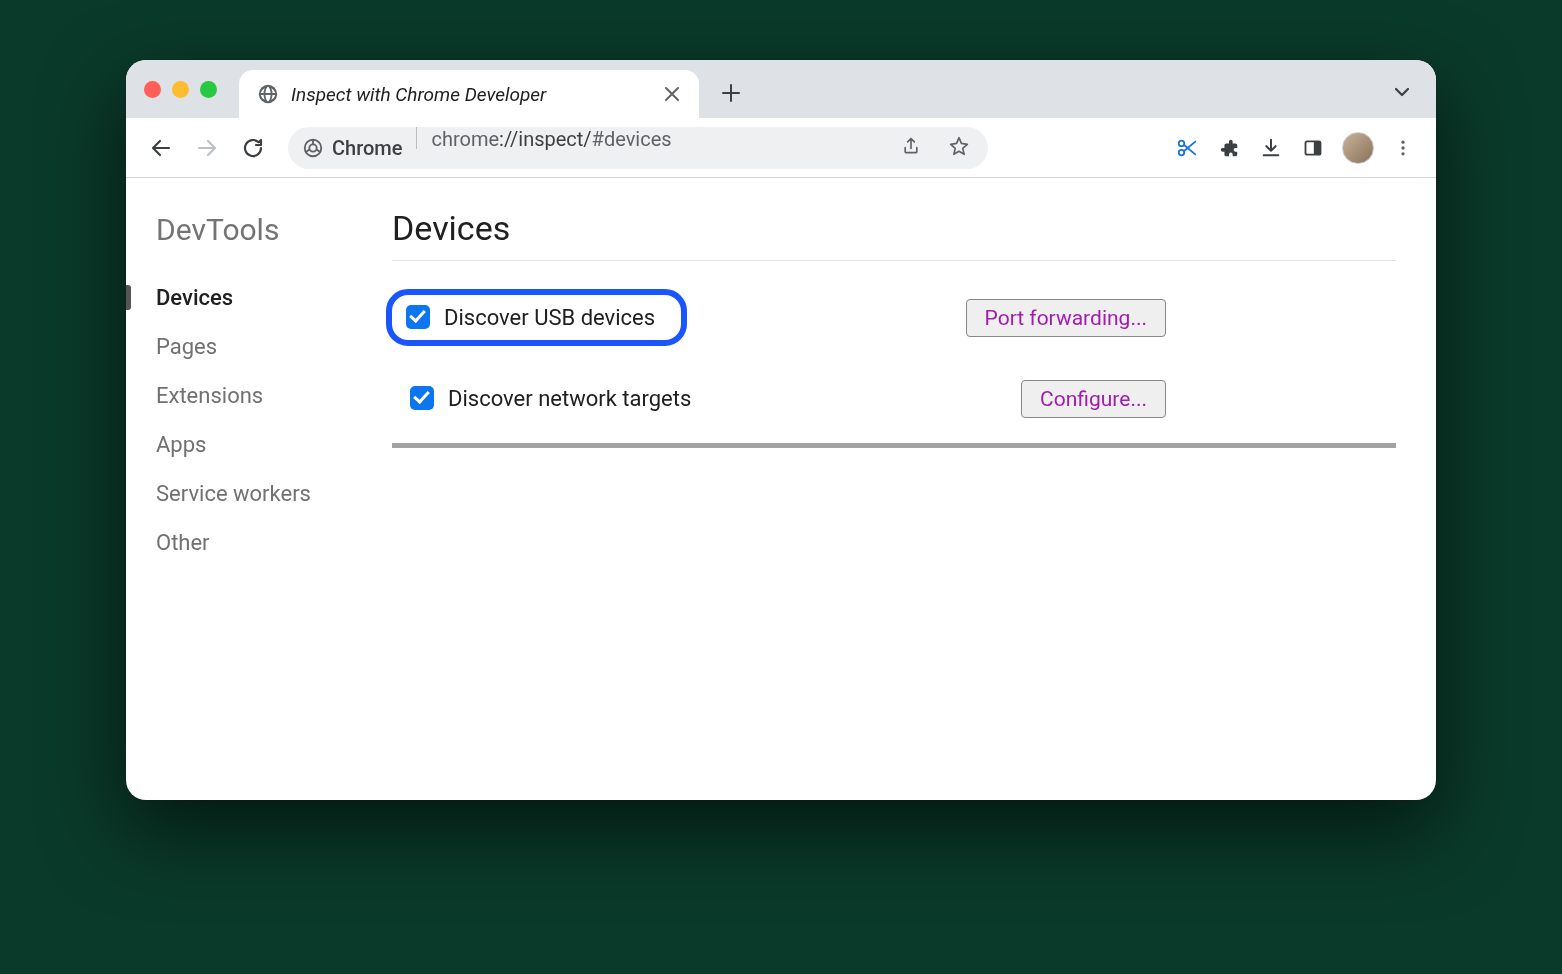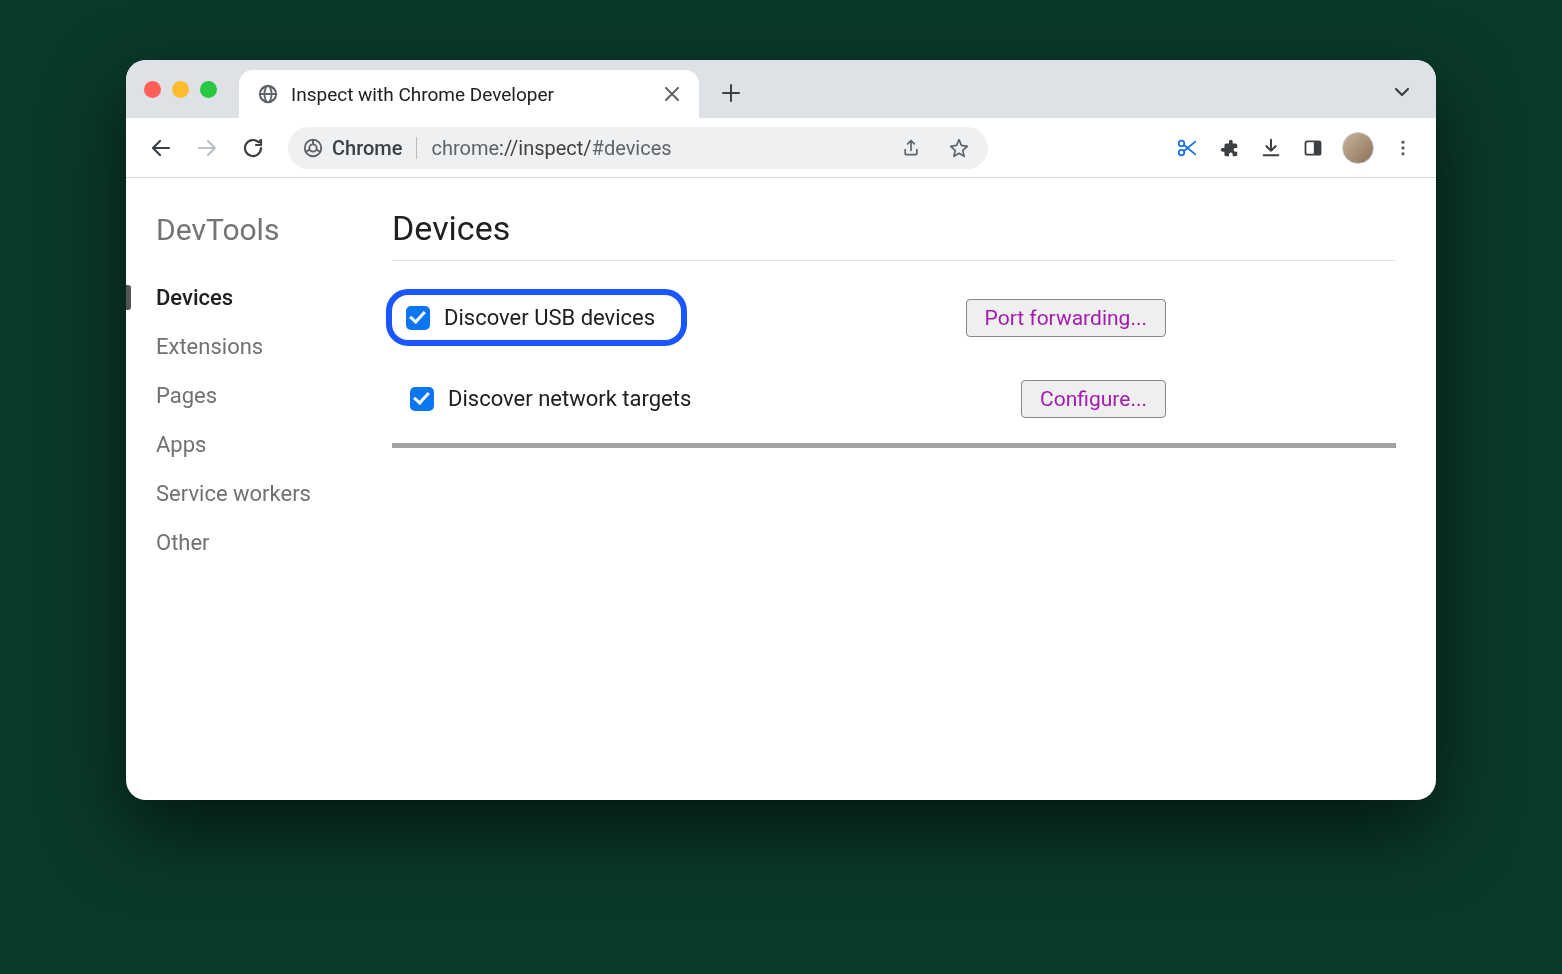--- a/index.html
+++ b/index.html
@@ -58,20 +58,21 @@
   .tab .globe {
     width: 22px; height: 22px; fill:#5f6368;
   }
   .tab-title {
     font-size: 19px;
     color:#202124;
     white-space: nowrap;
     overflow: hidden;
     text-overflow: clip;
     flex: 1;
+    font-style: italic;
   }
   .tab-close {
     width: 22px; height: 22px; display:flex;align-items:center;justify-content:center;
     color:#5f6368; font-size:18px;
   }
   .newtab {
     width: 28px; height:28px;
     display:flex;align-items:center;justify-content:center;
     margin-left: 18px; margin-top:8px;
     color:#3c4043;
@@ -95,21 +96,21 @@
     display:flex;align-items:center;justify-content:center;
     color:#5f6368;
   }
   .navbtn.disabled { color:#bdc1c6; }
   .omnibox {
     flex:1;
     max-width: 700px;
     height:42px;
     background:#eef0f1;
     border-radius:21px;
-    display:flex;align-items:center;
+    display:flex;
     padding: 0 10px 0 14px;
     gap:10px;
     margin: 0 10px;
     font-size:20px;
   }
   .omnibox .chip {
     display:flex;align-items:center;gap:8px;
     color:#3c4043;font-weight:500;
   }
   .omnibox .chip svg{width:22px;height:22px;}
@@ -151,21 +152,21 @@
   }
   .main h2 {
     font-size: 34px; font-weight:400; color:#202020; margin-bottom: 12px;
   }
   .rule { border:none;border-top:1px solid #e3e3e3; margin-bottom:18px;}
   .row {
     display:flex; align-items:center; padding: 10px 0 22px 0;
   }
   .row.bordered { border-bottom:5px solid #a3a3a3; padding-bottom:24px;}
   .checkwrap {
-    display:flex;align-items:flex-end;gap:14px;font-size:22px;color:#202020;
+    display:flex;align-items:flex-start;gap:14px;font-size:22px;color:#202020;
     padding: 8px 18px;
   }
   .highlight {
     border:6px solid #1a56ff;
     border-radius:22px;
     padding: 10px 26px 10px 14px;
     margin-left:-6px;
   }
   .chk{
     width:24px;height:24px;border-radius:5px;background:#0b76ef;position:relative;flex-shrink:0;
@@ -298,22 +299,22 @@
     </div>
   </div>
 
   <div class="content">
     <div class="sidebar">
       <h1>DevTools</h1>
       <div class="navitem active">
         <span class="active-marker"></span>
         <span>Devices</span>
       </div>
+      <div class="navitem"><span>Pages</span></div>
       <div class="navitem"><span>Extensions</span></div>
-      <div class="navitem"><span>Pages</span></div>
       <div class="navitem"><span>Apps</span></div>
       <div class="navitem"><span>Service workers</span></div>
       <div class="navitem"><span>Other</span></div>
     </div>
 
     <div class="main">
       <h2>Devices</h2>
       <hr class="rule">
 
       <div class="row">

